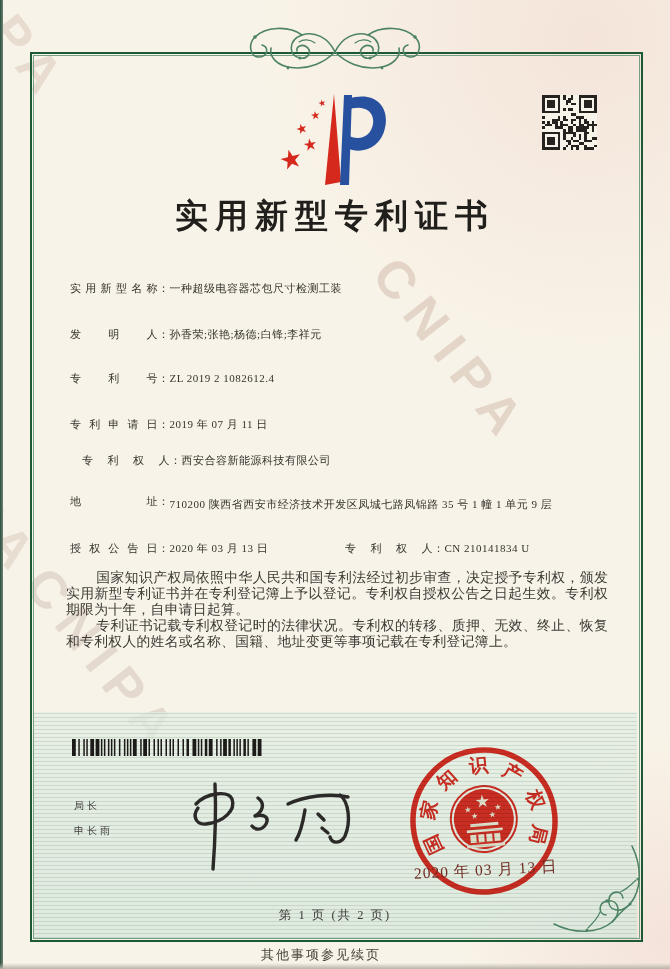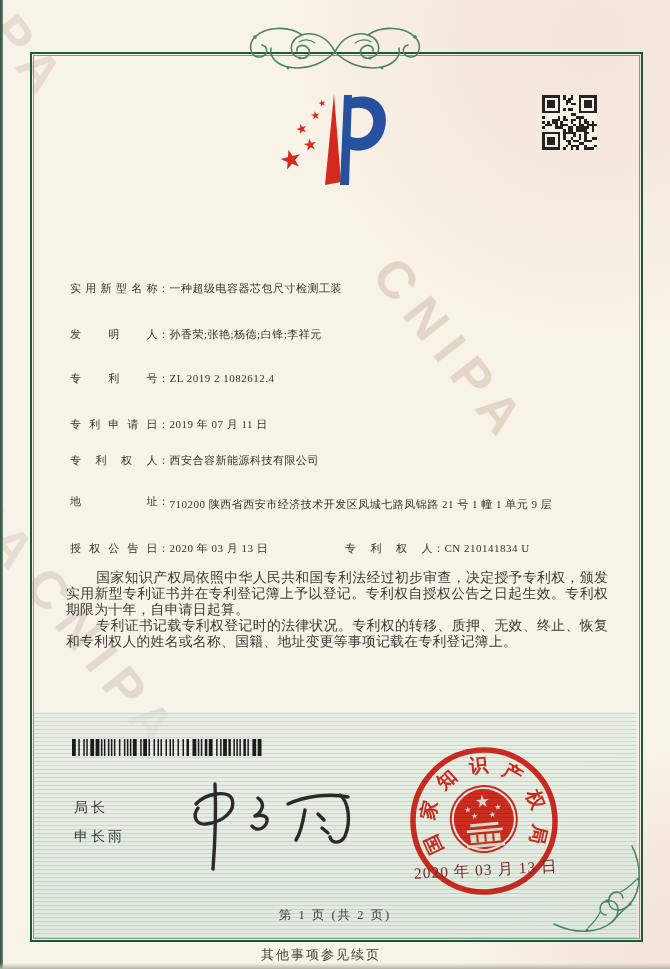--- a/index.html
+++ b/index.html
@@ -43,21 +43,21 @@
   .fvalue{color:#35332e;}
   .frow.wrap{white-space:normal;width:545px;display:flex;}
   .frow.wrap .fvalue{display:inline-block;width:430px;line-height:21px;}
   .grant-right{position:absolute;left:275px;top:0;white-space:nowrap;}
 
   .paras{position:absolute;left:66px;top:570px;width:542px;z-index:4;
          font-size:13.8px;line-height:16px;color:#3b3934;text-align:justify;}
   .paras p{margin:0;text-indent:2.2em;letter-spacing:.3px;}
 
   .barcode{position:absolute;left:72px;top:739px;z-index:4;}
-  .signer{position:absolute;left:74px;top:799px;z-index:4;font-size:14px;letter-spacing:3px;color:#3b3a35;}
+  .signer{position:absolute;left:74px;top:799px;z-index:4;font-size:10px;letter-spacing:3px;color:#3b3a35;}
   .signer .line2{margin-top:11px;}
   .signature{position:absolute;left:180px;top:766px;z-index:4;}
 
   .seal{position:absolute;left:403px;top:737px;z-index:5;mix-blend-mode:multiply;opacity:.95;}
 
   .page-num{position:absolute;left:0;top:907px;width:670px;text-align:center;z-index:4;
             font-size:12.5px;letter-spacing:2px;color:#3c3a35;}
   .note{position:absolute;left:0;top:946px;width:642px;text-align:center;z-index:4;
         font-size:13px;letter-spacing:2px;color:#45423a;font-family:Liberation Serif, serif;}
 </style>
@@ -243,41 +243,42 @@
         <rect x="2" y="2" width="3" height="3" fill="#25221f"></rect>
         <rect x="14" y="0" width="7" height="7" fill="#25221f"></rect>
         <rect x="15" y="1" width="5" height="5" fill="#f8f3e8"></rect>
         <rect x="16" y="2" width="3" height="3" fill="#25221f"></rect>
         <rect x="0" y="14" width="7" height="7" fill="#25221f"></rect>
         <rect x="1" y="15" width="5" height="5" fill="#f8f3e8"></rect>
         <rect x="2" y="16" width="3" height="3" fill="#25221f"></rect>
       </g>
   </svg>
 
+  <h1 class="title">实用新型专利证书</h1>
 
   <div class="fields">
     <div class="frow" style="top:281px;">
       <span class="flabel">实用新型名称</span><span>：</span><span class="fvalue">一种超级电容器芯包尺寸检测工装</span>
     </div>
     <div class="frow" style="top:327px;">
       <span class="flabel">发明人</span><span>：</span><span class="fvalue">孙香荣;张艳;杨德;白锋;李祥元</span>
     </div>
     <div class="frow" style="top:371px;">
       <span class="flabel">专利号</span><span>：</span><span class="fvalue">ZL 2019 2 1082612.4</span>
     </div>
     <div class="frow" style="top:417px;">
       <span class="flabel">专利申请日</span><span>：</span><span class="fvalue">2019 年 07 月 11 日</span>
     </div>
-    <div class="frow" style="top:453px;">
+    <div class="frow" style="top:453px;margin-left:12px;">
       <span class="flabel">专利权人</span><span>：</span><span class="fvalue">西安合容新能源科技有限公司</span>
     </div>
     <div class="frow wrap" style="top:494px;">
       <span class="flabel">地址</span>
         <span>：</span>
-        <span class="fvalue">710200 陕西省西安市经济技术开发区凤城七路凤锦路 21 号 1 幢 1 单元 9 层</span>
+        <span class="fvalue">710200 陕西省西安市经济技术开发区凤城七路凤锦路 35 号 1 幢 1 单元 9 层</span>
     </div>
     <div class="frow" style="top:541px;">
       <span class="flabel">授权公告日</span><span>：</span><span class="fvalue">2020 年 03 月 13 日</span>
       <span class="grant-right">
         <span class="flabel">专利权人</span><span>：</span><span class="fvalue">CN 210141834 U</span>
       </span>
     </div>
   </div>
 
   <div class="paras">

